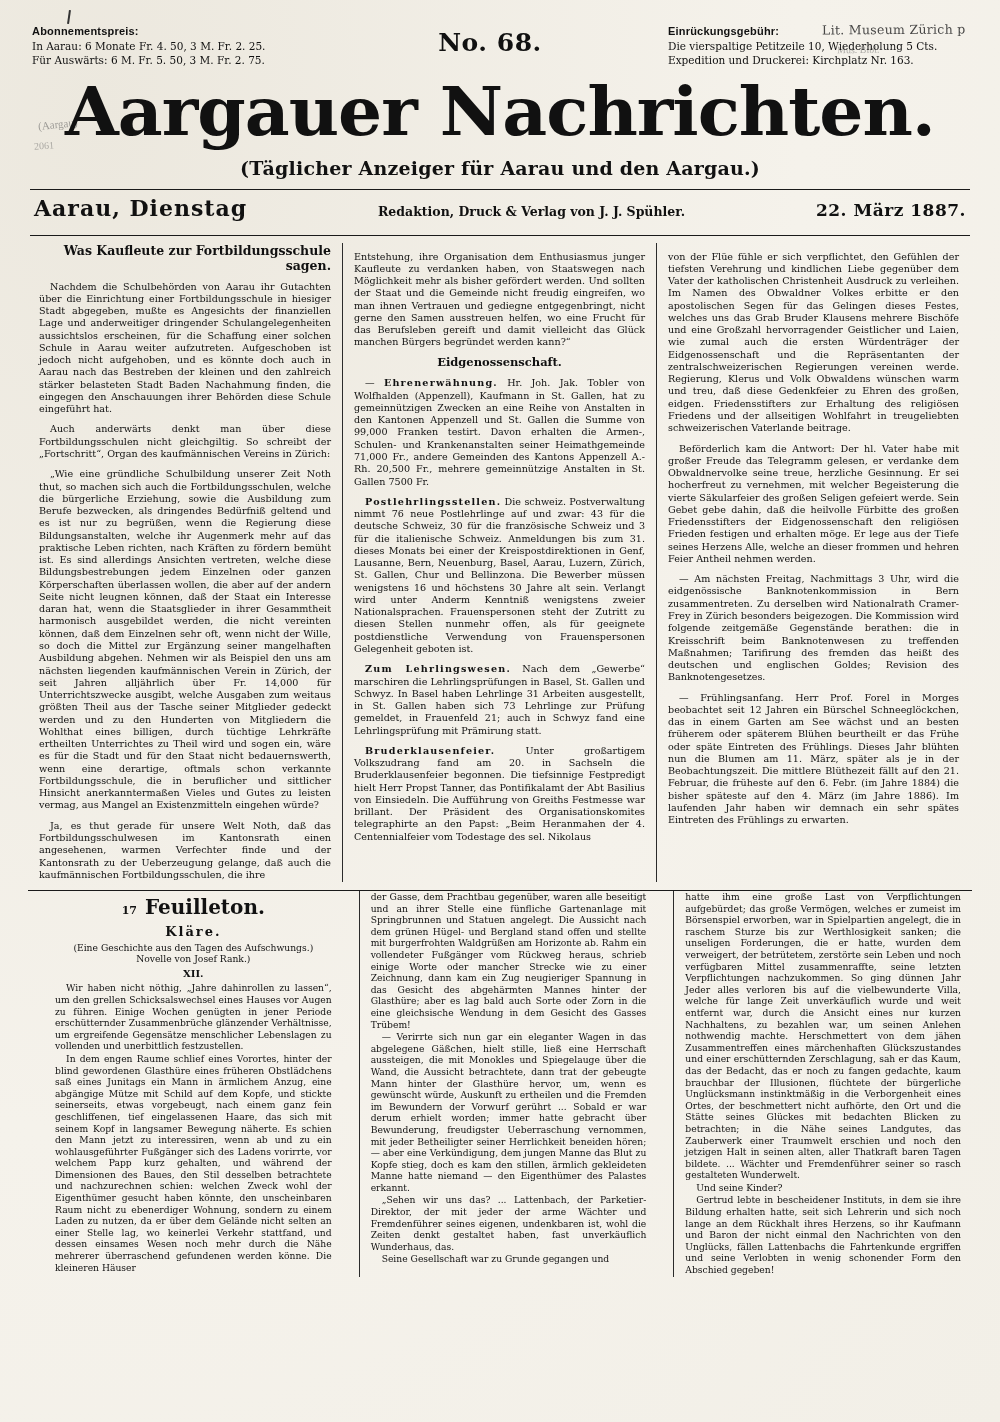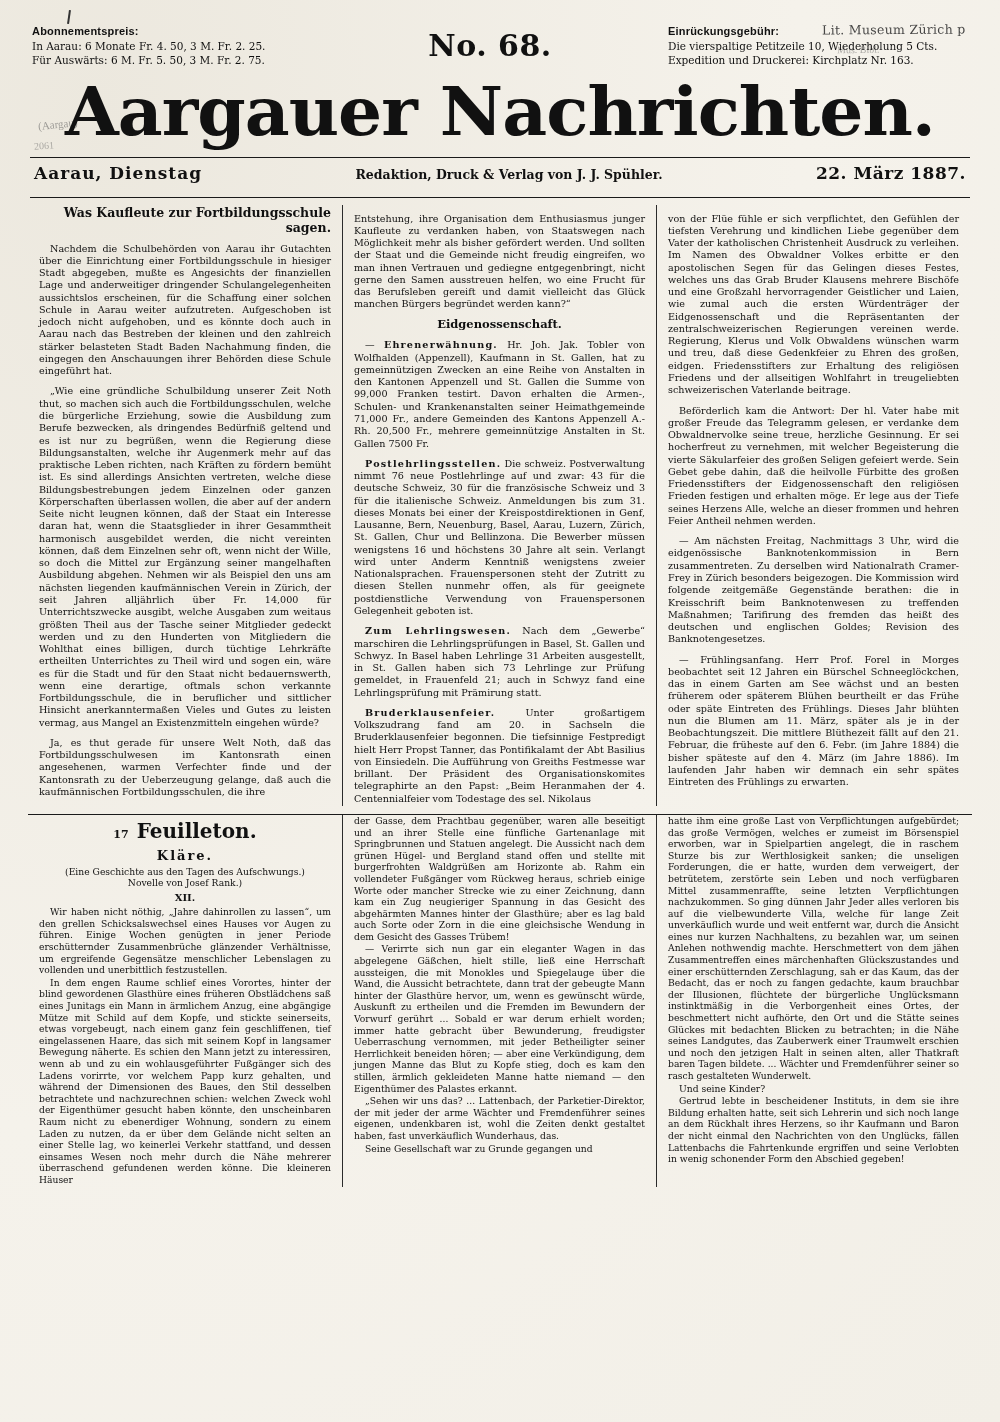--- a/index.html
+++ b/index.html
@@ -58,21 +58,21 @@
   }
   .subsc{width:280px;}
   .ads{width:300px;text-align:left;}
   .blocktitle{
     font-family:Liberation Sans, sans-serif;
     font-weight:bold;font-size:11px;
     letter-spacing:.2px;
   }
   .issue{
     font-family:"DejaVu Serif", serif;
-    font-weight:bold;font-size:30px;
+    font-weight:bold;font-size:25px;
     text-align:center;width:220px;margin-top:4px;
     letter-spacing:.5px;
   }
 
   
   .masthead{
     text-align:center;
     margin-top:10px;
   }
   .masthead .title{
@@ -93,21 +93,21 @@
   }
   .rule{
     border:0;border-top:1.6px solid #1a1a1a;
     margin:10px 2px 0 2px;
   }
   .imprint{
     display:flex;align-items:baseline;justify-content:space-between;
     font-family:"DejaVu Serif", serif;
     padding:5px 6px 4px 6px;
   }
-  .imprint .place{font-weight:bold;font-size:17px;letter-spacing:1px;}
+  .imprint .place{font-weight:bold;font-size:22px;letter-spacing:1px;}
   .imprint .pub{font-size:12.5px;font-weight:bold;}
   .imprint .date{font-weight:bold;font-size:17px;letter-spacing:.5px;}
 
   
   .cols{
     display:flex;
     gap:0;
     margin-top:7px;
   }
   .col{
@@ -154,20 +154,21 @@
   .pnum{
     font-weight:bold;font-size:11px;
     font-family:"DejaVu Serif",serif;
   }
   .lowerwrap{display:flex;margin-top:0;}
   .lowercol{
     width:calc((100% - 2px)/3);
     box-sizing:border-box;padding:0 11px;
     font-size:9.2px;line-height:1.26;text-align:justify;
     font-family:"DejaVu Serif", serif;
+    margin-left:16px;
   }
   .lowercol + .lowercol{border-left:1px solid #2b2b2b;}
   .lowercol p{margin:0 0 1px 0;text-indent:11px;}
   .lowercol p.noind{text-indent:0;}
   .headrow{display:flex;align-items:baseline;gap:8px;justify-content:center;}
 </style>
 </head>
 <body>
 
 <div class="page">
@@ -186,35 +187,37 @@
     <div class="issue">No. 68.</div>
     <div class="ads">
       <div class="blocktitle">Einrückungsgebühr:</div>
       <div>Die vierspaltige Petitzeile 10, Wiederholung 5 Cts.</div>
       <div>Expedition und Druckerei: Kirchplatz Nr. 163.</div>
     </div>
   </div>
 
   <div class="masthead">
     <div class="title">Aargauer Nachrichten.</div>
+    <div class="sub">(Täglicher Anzeiger für Aarau und den Aargau.)</div>
   </div>
 
   <hr class="rule">
   <div class="imprint">
     <div class="place">Aarau, Dienstag</div>
     <div class="pub">Redaktion, Druck &amp; Verlag von J. J. Spühler.</div>
     <div class="date">22. März 1887.</div>
   </div>
   <hr class="rule">
 
   <div class="cols">
 
     <div class="col">
       <div class="headline">Was Kaufleute zur Fortbildungsschule sagen.</div>
       <p>Nachdem die Schulbehörden von Aarau ihr Gutachten über die Einrichtung einer Fortbildungsschule in hiesiger Stadt abgegeben, mußte es Angesichts der finanziellen Lage und anderweitiger dringender Schulangelegenheiten aussichtslos erscheinen, für die Schaffung einer solchen Schule in Aarau weiter aufzutreten. Aufgeschoben ist jedoch nicht aufgehoben, und es könnte doch auch in Aarau nach das Bestreben der kleinen und den zahlreich stärker belasteten Stadt Baden Nachahmung finden, die eingegen den Anschauungen ihrer Behörden diese Schule eingeführt hat.</p>
+      <p>Auch anderwärts denkt man über diese Fortbildungsschulen nicht gleichgiltig. So schreibt der „Fortschritt“, Organ des kaufmännischen Vereins in Zürich:</p>
       <p>„Wie eine gründliche Schulbildung unserer Zeit Noth thut, so machen sich auch die Fortbildungsschulen, welche die bürgerliche Erziehung, sowie die Ausbildung zum Berufe bezwecken, als dringendes Bedürfniß geltend und es ist nur zu begrüßen, wenn die Regierung diese Bildungsanstalten, welche ihr Augenmerk mehr auf das praktische Leben richten, nach Kräften zu fördern bemüht ist. Es sind allerdings Ansichten vertreten, welche diese Bildungsbestrebungen jedem Einzelnen oder ganzen Körperschaften überlassen wollen, die aber auf der andern Seite nicht leugnen können, daß der Staat ein Interesse daran hat, wenn die Staatsglieder in ihrer Gesammtheit harmonisch ausgebildet werden, die nicht vereinten können, daß dem Einzelnen sehr oft, wenn nicht der Wille, so doch die Mittel zur Ergänzung seiner mangelhaften Ausbildung abgehen. Nehmen wir als Beispiel den uns am nächsten liegenden kaufmännischen Verein in Zürich, der seit Jahren alljährlich über Fr. 14,000 für Unterrichtszwecke ausgibt, welche Ausgaben zum weitaus größten Theil aus der Tasche seiner Mitglieder gedeckt werden und zu den Hunderten von Mitgliedern die Wohlthat eines billigen, durch tüchtige Lehrkräfte ertheilten Unterrichtes zu Theil wird und sogen ein, wäre es für die Stadt und für den Staat nicht bedauernswerth, wenn eine derartige, oftmals schon verkannte Fortbildungsschule, die in beruflicher und sittlicher Hinsicht anerkanntermaßen Vieles und Gutes zu leisten vermag, aus Mangel an Existenzmitteln eingehen würde?</p>
       <p>Ja, es thut gerade für unsere Welt Noth, daß das Fortbildungsschulwesen im Kantonsrath einen angesehenen, warmen Verfechter finde und der Kantonsrath zu der Ueberzeugung gelange, daß auch die kaufmännischen Fortbildungsschulen, die ihre</p>
     </div>
 
     <div class="col">
       <p class="noind">Entstehung, ihre Organisation dem Enthusiasmus junger Kaufleute zu verdanken haben, von Staatswegen nach Möglichkeit mehr als bisher gefördert werden. Und sollten der Staat und die Gemeinde nicht freudig eingreifen, wo man ihnen Vertrauen und gediegne entgegenbringt, nicht gerne den Samen ausstreuen helfen, wo eine Frucht für das Berufsleben gereift und damit vielleicht das Glück manchen Bürgers begründet werden kann?“</p>
       <div class="subhead">Eidgenossenschaft.</div>
       <p>— <span class="runin">Ehrenerwähnung.</span> <span>Hr. Joh. Jak. Tobler von Wolfhalden (Appenzell), Kaufmann in St. Gallen, hat zu gemeinnützigen Zwecken an eine Reihe von Anstalten in den Kantonen Appenzell und St. Gallen die Summe von 99,000 Franken testirt. Davon erhalten die Armen-, Schulen- und Krankenanstalten seiner Heimathgemeinde 71,000 Fr., andere Gemeinden des Kantons Appenzell A.-Rh. 20,500 Fr., mehrere gemeinnützige Anstalten in St. Gallen 7500 Fr.</span></p>
       <p><span class="runin">Postlehrlingsstellen.</span> <span>Die schweiz. Postverwaltung nimmt 76 neue Postlehrlinge auf und zwar: 43 für die deutsche Schweiz, 30 für die französische Schweiz und 3 für die italienische Schweiz. Anmeldungen bis zum 31. dieses Monats bei einer der Kreispostdirektionen in Genf, Lausanne, Bern, Neuenburg, Basel, Aarau, Luzern, Zürich, St. Gallen, Chur und Bellinzona. Die Bewerber müssen wenigstens 16 und höchstens 30 Jahre alt sein. Verlangt wird unter Anderm Kenntniß wenigstens zweier Nationalsprachen. Frauenspersonen steht der Zutritt zu diesen Stellen nunmehr offen, als für geeignete postdienstliche Verwendung von Frauenspersonen Gelegenheit geboten ist.</span></p>
       <p><span class="runin">Zum Lehrlingswesen.</span> <span>Nach dem „Gewerbe“ marschiren die Lehrlingsprüfungen in Basel, St. Gallen und Schwyz. In Basel haben Lehrlinge 31 Arbeiten ausgestellt, in St. Gallen haben sich 73 Lehrlinge zur Prüfung gemeldet, in Frauenfeld 21; auch in Schwyz fand eine Lehrlingsprüfung mit Prämirung statt.</span></p>

